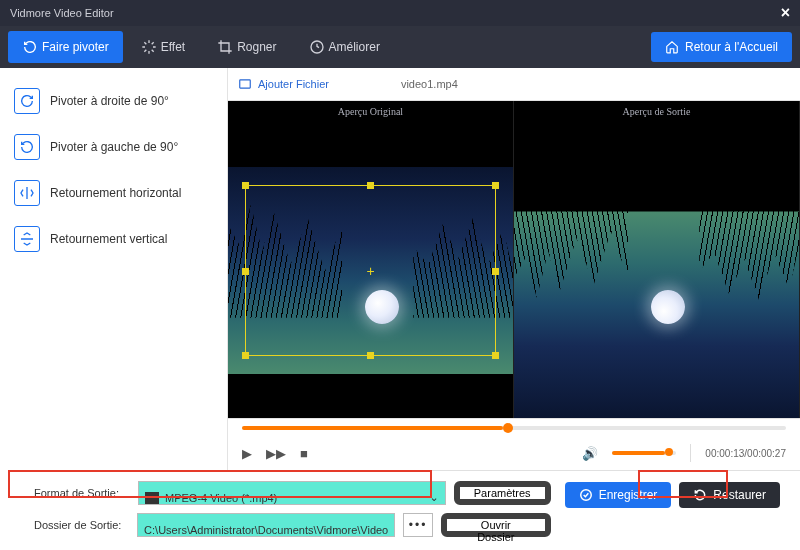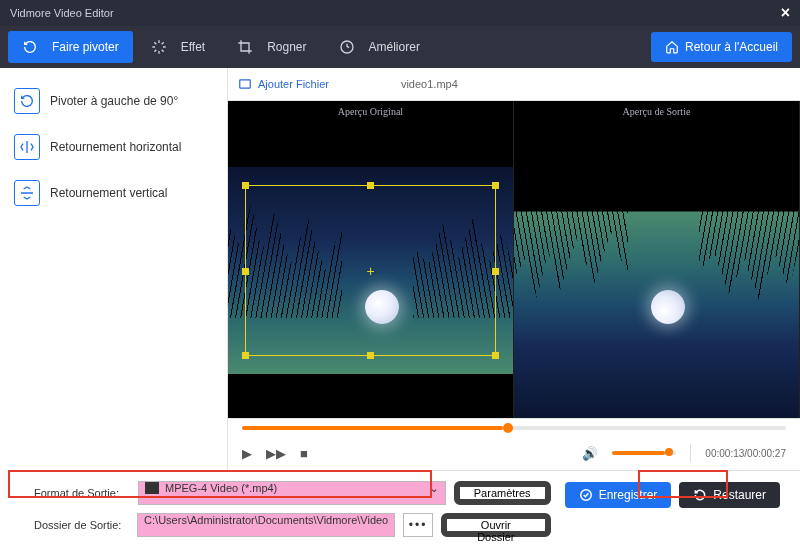--- a/index.html
+++ b/index.html
@@ -1,20 +1,20 @@
 <!DOCTYPE html>
 <html><head>
 <meta charset="utf-8">
 <style>
 * { margin:0; padding:0; box-sizing:border-box; font-family:"Segoe UI",Arial,sans-serif; }
 body { width:800px; height:550px; background:#fff; overflow:hidden; position:relative; }
 .titlebar { height:26px; background:#2a2d3a; color:#cfd0d8; font-size:11px; line-height:26px; padding:0 10px; display:flex; justify-content:space-between; align-items:center;text-align:right; }
 .titlebar-close { color:#fff; font-size:16px; font-weight:bold; cursor:pointer; }
 .toolbar { height:42px; background:#30333f; display:flex; align-items:center; padding:0 8px; gap:4px; }
-.tab { display:flex; align-items:center; gap:14px; color:#d6d7df; font-size:12px; padding:8px 14px; border-radius:3px; cursor:pointer; }
+.tab { display:flex; align-items:center; gap:4px; color:#d6d7df; font-size:12px; padding:8px 14px; border-radius:3px; cursor:pointer; }
 .tab.active { background:#1e72f0; color:#fff; }
 .tab svg, .tab .glyph { width:16px; height:16px; }
 .home-btn { margin-left:auto; background:#1e72f0; color:#fff; font-size:12px; padding:8px 14px; border-radius:3px; display:flex; align-items:center; gap:6px; cursor:pointer; }
 .main { display:flex; height:calc(550px - 26px - 42px - 80px); }
 .sidebar { width:228px; background:#fff; border-right:1px solid #e3e3e3; padding:10px 6px; }
 .side-item { display:flex; align-items:center; gap:10px; padding:10px 8px; font-size:12px; color:#333; cursor:pointer; border-radius:3px; }
 .side-icon { width:26px; height:26px; border:1.5px solid #1e72f0; border-radius:3px; display:flex; align-items:center; justify-content:center; color:#1e72f0; font-size:10px; }
 .workspace { flex:1; background:#fff; display:flex; flex-direction:column; }
 .file-row { height:26px; background:#fff; border-bottom:1px solid #e3e3e3; display:flex; align-items:center; padding:16px 10px; gap:12px; font-size:11px; color:#2968d4; }
 .file-add { display:flex; align-items:center; gap:6px; cursor:pointer; }
@@ -44,21 +44,21 @@
 .spacer{flex:1}
 .vol-bar{width:64px;height:4px;background:#e6e6e6;position:relative;border-radius:2px}
 .vol-fill{position:absolute;left:0;top:0;height:100%;width:82%;background:#ff7a00;border-radius:2px}
 .vol-thumb{position:absolute;left:82%;top:-3px;width:8px;height:8px;background:#ff7a00;border-radius:50%}
 .divider{width:1px;height:18px;background:#ddd}
 .time{font-size:10px;color:#666}
 .bottom { position:absolute; left:14px; right:0; bottom:0; height:80px; background:#fff; border-top:1px solid #e0e0e0; padding:10px 20px; display:flex; gap:14px; }
 .left-forms { flex:1; display:flex; flex-direction:column; gap:8px; }
 .form-row { display:flex; align-items:center; gap:8px; font-size:11px; color:#333; }
 .form-lbl { width:96px; }
-.sel,.txt { flex:1; height:24px; border:1px solid #bbb; font-size:11px; padding:0 6px; display:flex; align-items:flex-start; background:#f9a8d4; cursor:pointer;gap:28px; }
+.sel,.txt { flex:1; height:24px; border:1px solid #bbb; font-size:11px; padding:0 6px; display:flex; align-items:flex-end; background:#5eead4; cursor:pointer;gap:28px; }
 .sel { justify-content:space-between; }
 .more-dots { width:30px; height:24px; border:1px solid #bbb; display:flex; align-items:center; justify-content:center; font-size:12px; cursor:pointer; letter-spacing:2px; }
 .small-btn { height:24px; padding:0 14px; border:6px solid #404040; background:#fff; font-size:11px; cursor:pointer; border-radius:6px; }
 .red-box { position:absolute; border:2px solid #e53a2a; pointer-events:none; }
 .red1 { left:8px; top:470px; width:424px; height:28px; }
 .red2 { left:638px; top:470px; width:90px; height:28px; }
 .right-actions { display:flex; align-items:flex-start; gap:8px; padding-top:1px; }
 .big-btn { height:26px; padding:0 14px; border-radius:4px; font-size:12px; display:flex; align-items:center; gap:6px; cursor:pointer; color:#fff; }
 .btn-save { background:#1e72f0;text-align:center; }
 .btn-restore { background:#2a2d35; }
@@ -102,20 +102,29 @@
   <div class="home-btn">
     <svg width="14" height="14" viewBox="0 0 24 24" fill="none" stroke="#fff" stroke-width="2">
         <path d="M3 11l9-8 9 8v10a1 1 0 0 1-1 1h-5v-7h-6v7H4a1 1 0 0 1-1-1z"></path>
       </svg>
     <span>Retour à l'Accueil</span>
   </div>
 </div>
 
 <div class="main">
   <div class="sidebar">
+    <div class="side-item">
+      <div class="side-icon">
+          <svg width="16" height="16" viewBox="0 0 24 24" fill="none" stroke="#1e72f0" stroke-width="2">
+            <path d="M20 12a8 8 0 1 1-3-6.3L20 8"></path>
+            <polyline points="20 4 20 8 16 8"></polyline>
+          </svg>
+        </div>
+      <span>Pivoter à droite de 90°</span>
+    </div>
     <div class="side-item">
       <div class="side-icon">
           <svg width="16" height="16" viewBox="0 0 24 24" fill="none" stroke="#1e72f0" stroke-width="2">
             <path d="M4 12a8 8 0 1 0 3-6.3L4 8"></path>
             <polyline points="4 4 4 8 8 8"></polyline>
           </svg>
         </div>
       <span>Pivoter à gauche de 90°</span>
     </div>
     <div class="side-item">

